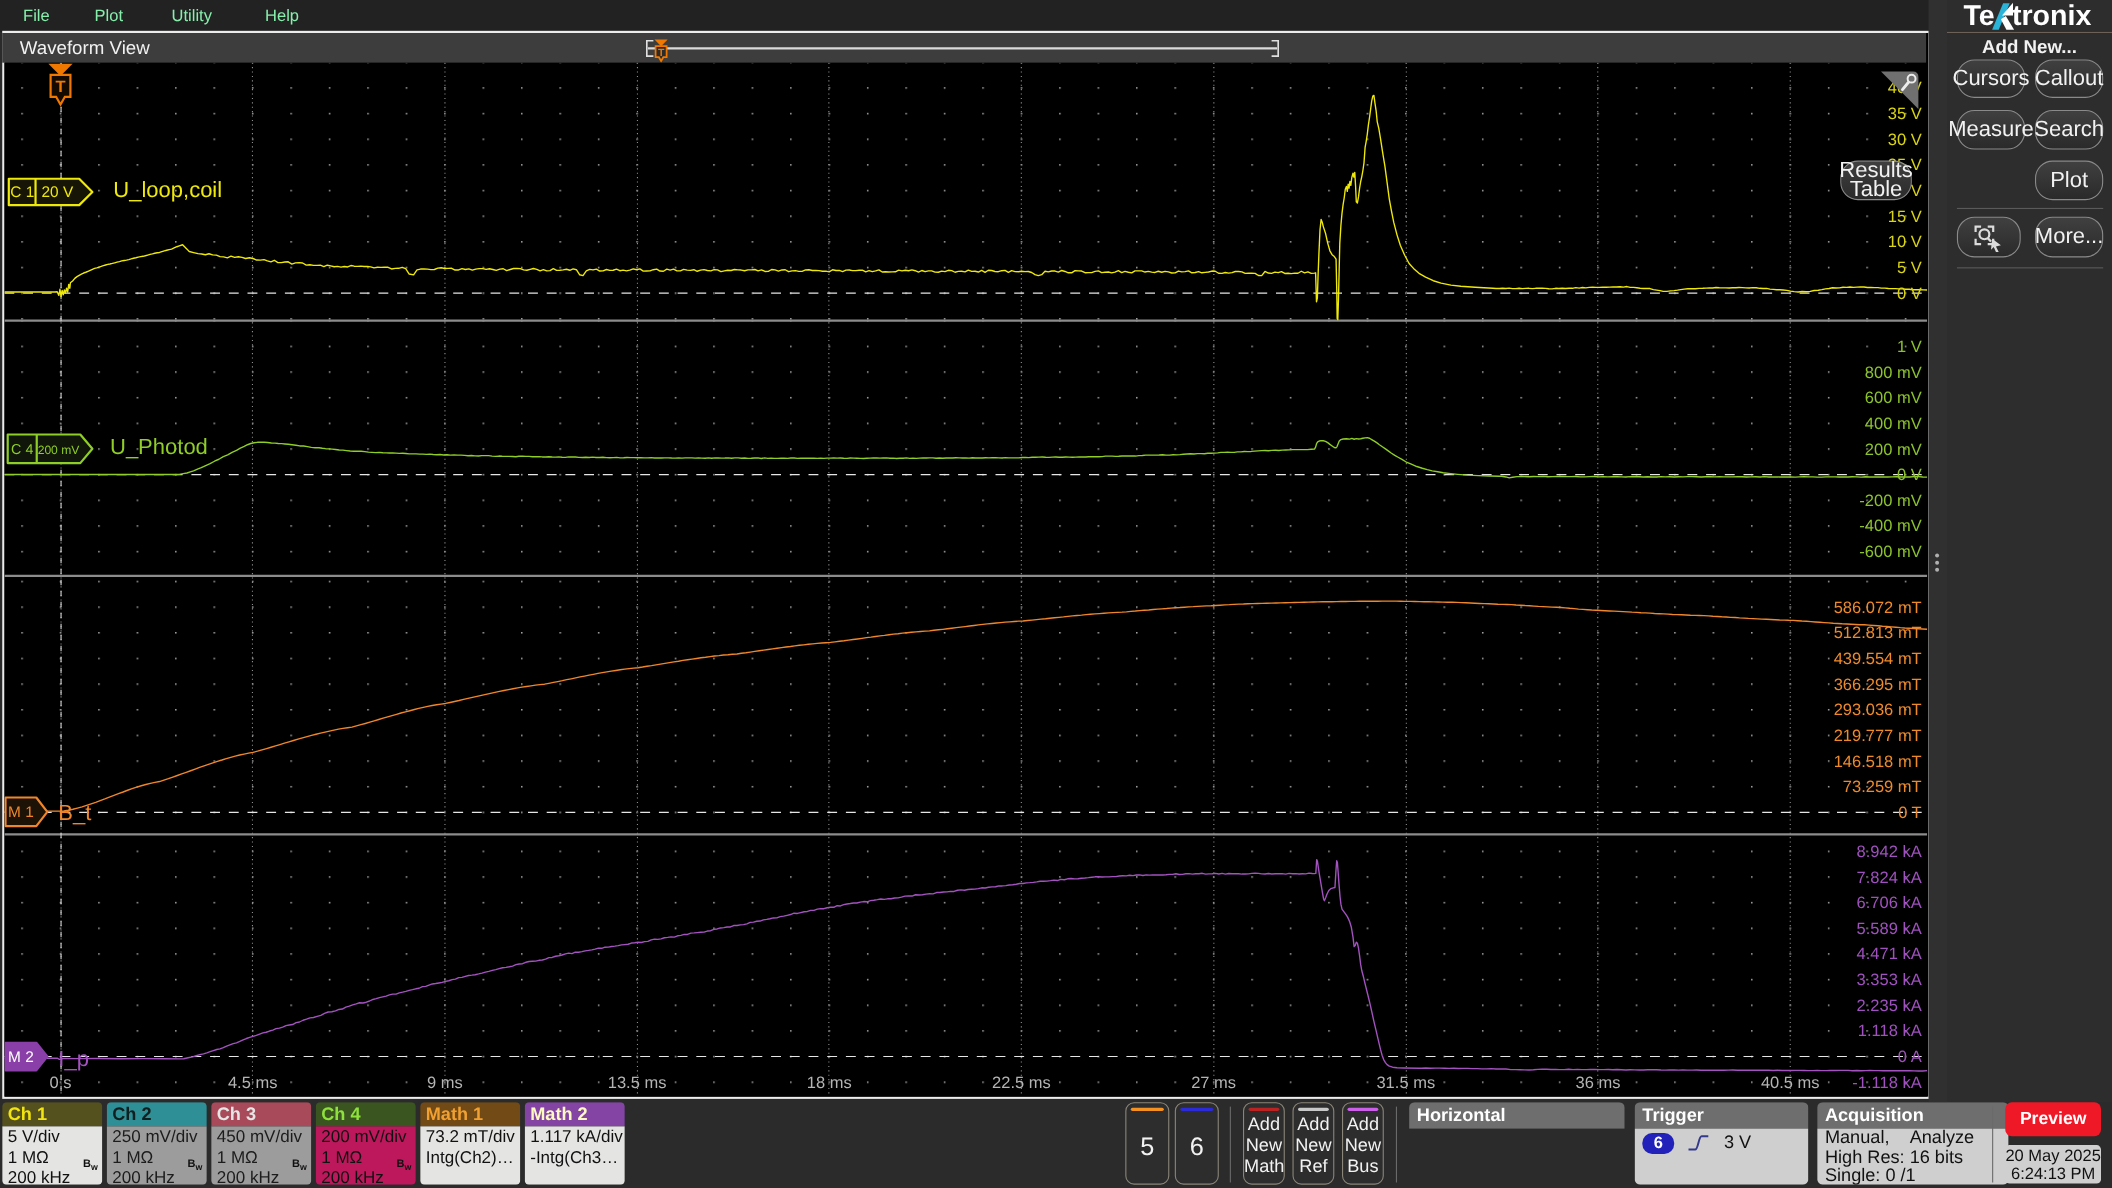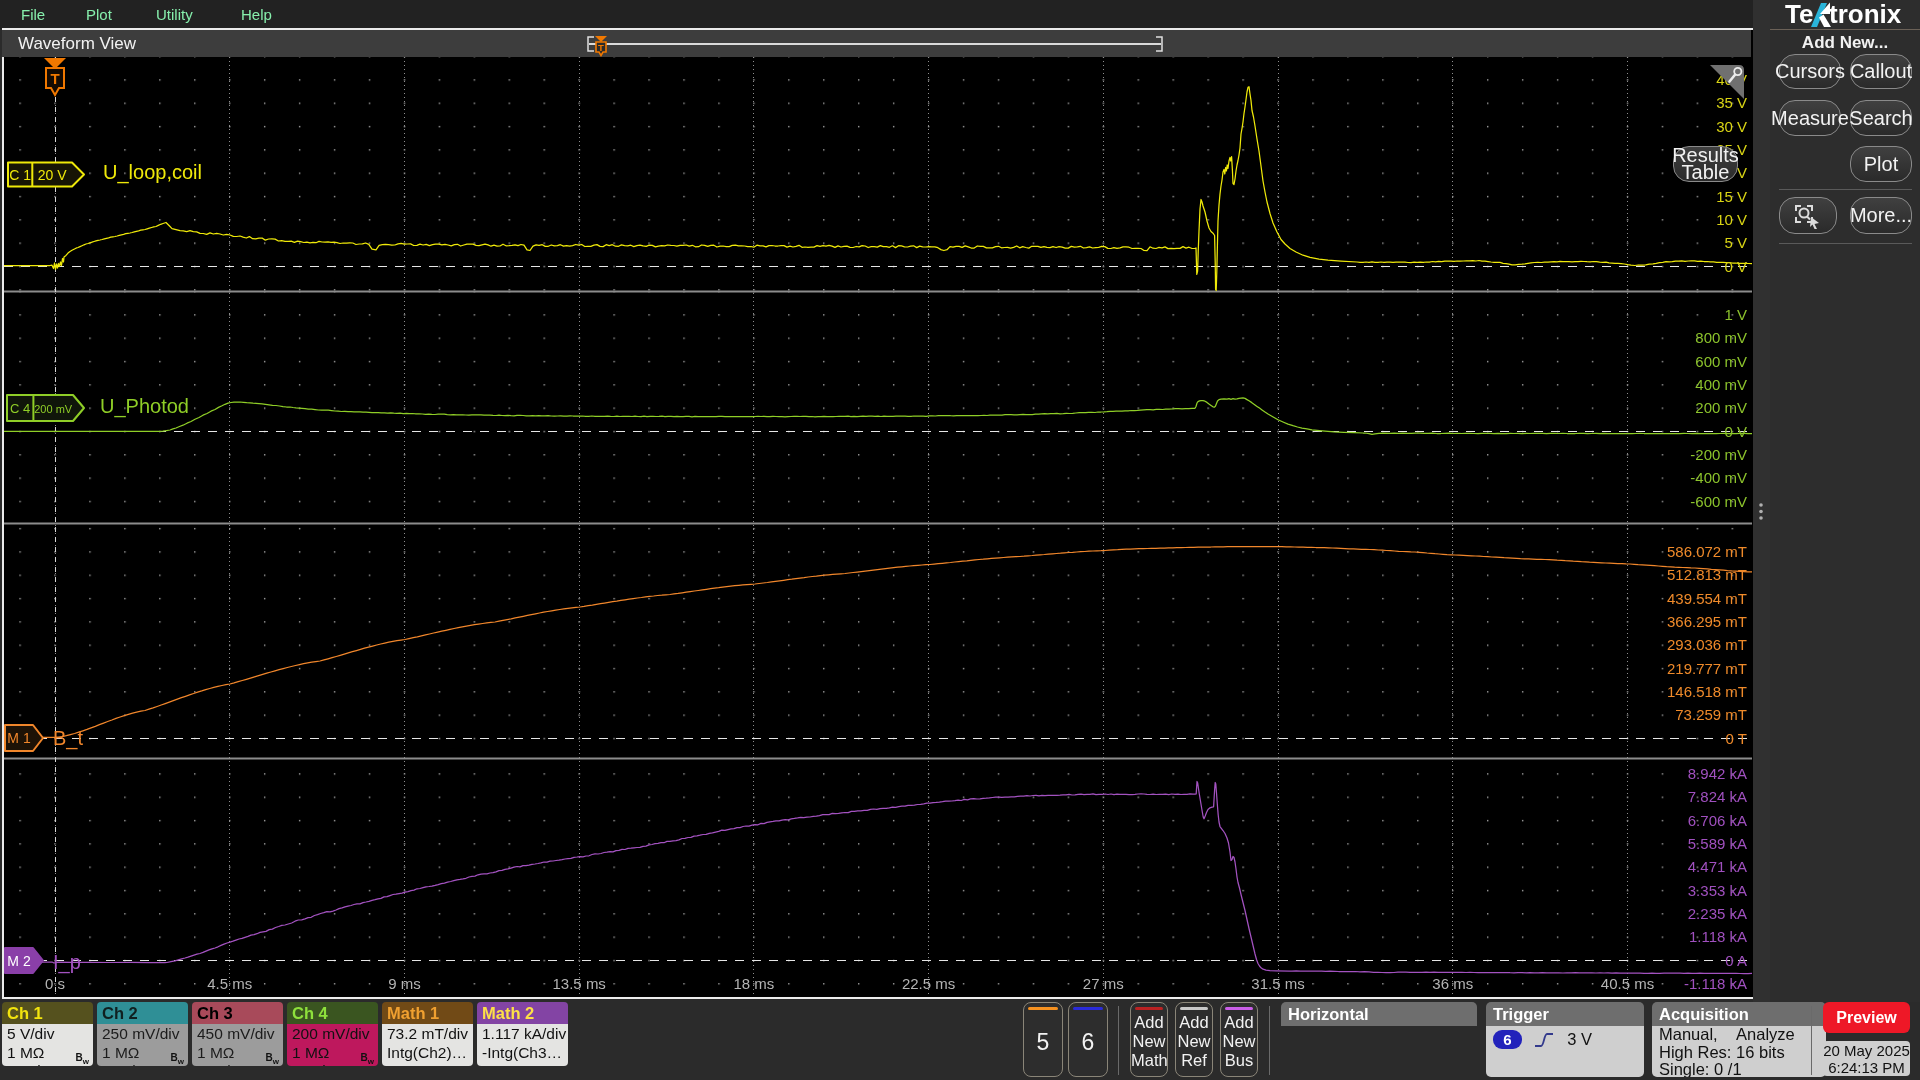--- a/index.html
+++ b/index.html
@@ -4,21 +4,21 @@
 html,body{width:1920px;height:1080px;background:#2b2b2b;font-family:"Liberation Sans",sans-serif;overflow:hidden;position:relative}
 .menubar{position:absolute;left:0;top:0;width:1770px;height:29px;background:#222}
 .menubar span{position:absolute;top:6px;color:#86efac;font-size:15px}
 .logo{position:absolute;left:1770px;top:0;width:150px;height:29px;background:#2d2d2d}
 .panel{position:absolute;left:1770px;top:29px;width:150px;height:973px;background:#2d2d2d;border-top:1px solid #6b6157}
 .addnew{position:absolute;left:0;top:3px;width:150px;text-align:center;color:#f2f2f2;font-weight:bold;font-size:17px}
 .pbtn{position:absolute;background:linear-gradient(#404040,#2a2a2a);border:1px solid #8a8a8a;border-radius:16px;color:#f2f2f2;font-size:20px;display:flex;align-items:center;justify-content:center;text-align:center;line-height:17px}
 .psep{position:absolute;left:8px;width:134px;height:1px;background:#5a5a5a}
 .wfpanel{position:absolute;left:2px;top:28px;width:1753px;height:971px;background:#000;border:2px solid #ececec;border-right-width:2px}
 .wftitle{position:absolute;left:2px;top:30px;width:1749px;height:27px;background:#3d3d3d;color:#f2f2f2;font-size:17px;line-height:27px;padding-left:16px}
-.badge{position:absolute;top:1002px;width:91px;height:64px;border-radius:4px;overflow:hidden}
+.badge{position:absolute;top:1002px;width:91px;height:75px;border-radius:4px;overflow:hidden}
 .bhead{height:22px;font-size:16.5px;font-weight:bold;padding-left:5px;line-height:22px}
 .bbody{height:53px;font-size:15.5px;color:#111;padding:1px 0 0 5px;line-height:18.5px;position:relative}
 .bw{position:absolute;right:4px;bottom:6px;font-size:10px;font-weight:bold;color:#111}
 .bw sub{font-size:8px}
 .nbtn{position:absolute;top:1002px;background:#2d2d2d;border:1.5px solid #8a8578;border-radius:8px;height:75px;color:#f2f2f2;text-align:center}
 .ntop{position:absolute;left:4px;right:4px;top:4px;height:3px;border-radius:2px}
 .vsep{position:absolute;top:1006px;width:1px;height:69px;background:#6a6a6a}
 .infopanel{position:absolute;top:1002px;border-radius:5px;overflow:hidden;height:75px}
 .ihead{height:24px;background:#6e6e6e;color:#fff;font-weight:bold;font-size:16.5px;line-height:24px;padding-left:7px}
 .ibody{height:51px;background:#cfcfcf;color:#111;font-size:16.5px;line-height:17.5px;padding:0px 6px 0 7px;position:relative}
@@ -202,33 +202,33 @@
 <div class="psep" style="left:1779px;width:133px;top:243px"></div>
 <div class="badge" style="left:2px">
     <div class="bhead" style="background:#55511e;color:#f2e40e">Ch 1</div>
     <div class="bbody" style="background:#e4e4e2;color:#111">5 V/div<br>1 MΩ<br>200 kHz<span class="bw">B<sub>w</sub></span></div>
   </div>
 <div class="badge" style="left:97px">
     <div class="bhead" style="background:#2f8f96;color:#102020">Ch 2</div>
     <div class="bbody" style="background:#9c9c9c;color:#1c1c1c">250 mV/div<br>1 MΩ<br>200 kHz<span class="bw">B<sub>w</sub></span></div>
   </div>
 <div class="badge" style="left:192px">
-    <div class="bhead" style="background:#a84a5a;color:#000000">Ch 3</div>
+    <div class="bhead" style="background:#a84a5a;color:#e5e5e5">Ch 3</div>
     <div class="bbody" style="background:#9c9c9c;color:#1c1c1c">450 mV/div<br>1 MΩ<br>200 kHz<span class="bw">B<sub>w</sub></span></div>
   </div>
 <div class="badge" style="left:287px">
     <div class="bhead" style="background:#3a5520;color:#8ee03c">Ch 4</div>
     <div class="bbody" style="background:#be185d;color:#111">200 mV/div<br>1 MΩ<br>200 kHz<span class="bw">B<sub>w</sub></span></div>
   </div>
 <div class="badge" style="left:382px">
     <div class="bhead" style="background:#714a16;color:#f0a030">Math 1</div>
     <div class="bbody" style="background:#e4e4e2;color:#111">73.2 mT/div<br>Intg(Ch2)…</div>
   </div>
 <div class="badge" style="left:477px">
-    <div class="bhead" style="background:#8344a4;color:#fde047">Math 2</div>
+    <div class="bhead" style="background:#8344a4;color:#fef9c3">Math 2</div>
     <div class="bbody" style="background:#e4e4e2;color:#111">1.117 kA/div<br>-Intg(Ch3…</div>
   </div>
 <div class="nbtn" style="left:1023px;width:40px">
     <div class="ntop" style="background:#f59120"></div>
     <div style="margin-top:26px;font-size:23px">5</div>
   </div>
 <div class="nbtn" style="left:1068px;width:40px">
     <div class="ntop" style="background:#2b2bd8"></div>
     <div style="margin-top:26px;font-size:23px">6</div>
   </div>

